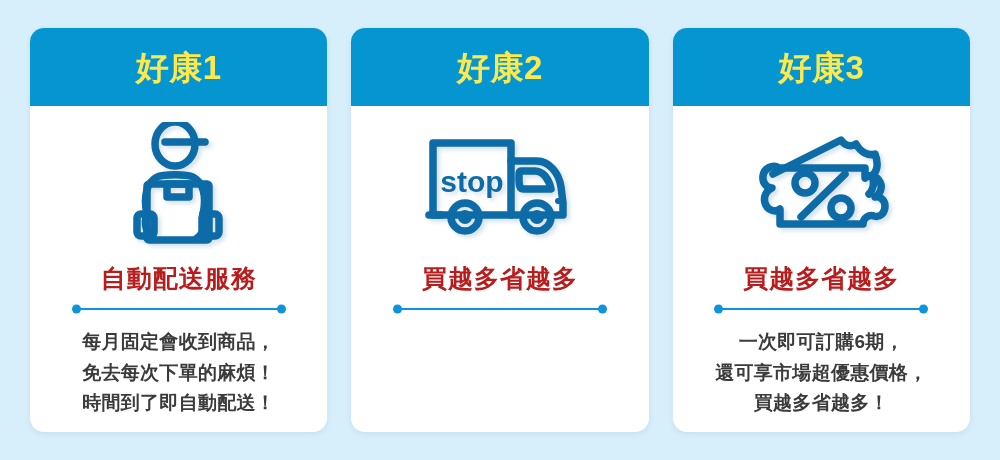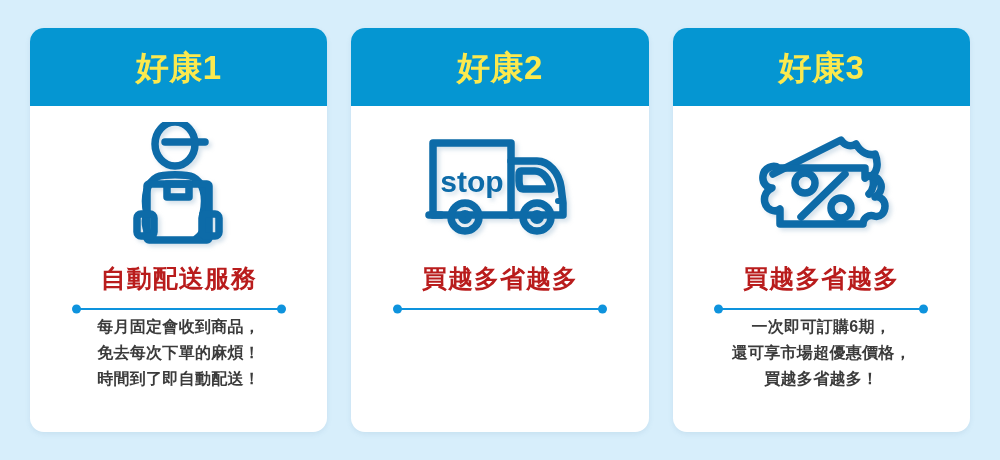--- a/index.html
+++ b/index.html
@@ -108,23 +108,24 @@
     height: 9px;
     border-radius: 50%;
     background: #0e93dd;
     top: 50%;
     transform: translateY(-50%);
   }
   .divider .dot.left { left: 0; }
   .divider .dot.right { right: 0; }
 
   .card-desc {
+    margin-top: 13px;
     text-align: center;
     color: #3b3b3b;
-    font-size: 16px;
+    font-size: 19px;
     line-height: 1.62;
     font-weight: bold;
     letter-spacing: 0.3px;
   }
   .card-desc .line { display: block; white-space: nowrap; }
 </style>
 </head>
 <body>
 
 <div class="board">

